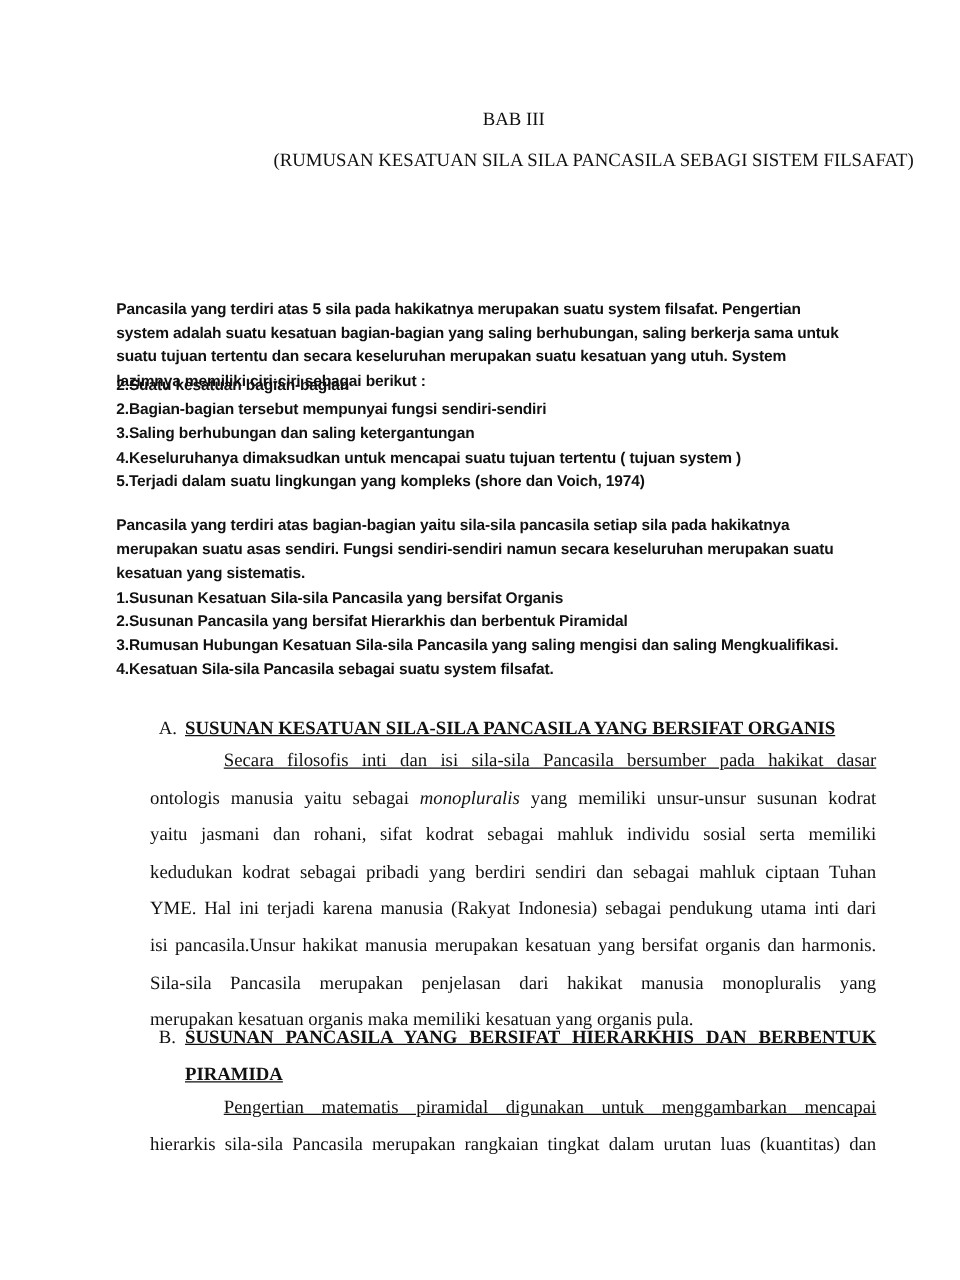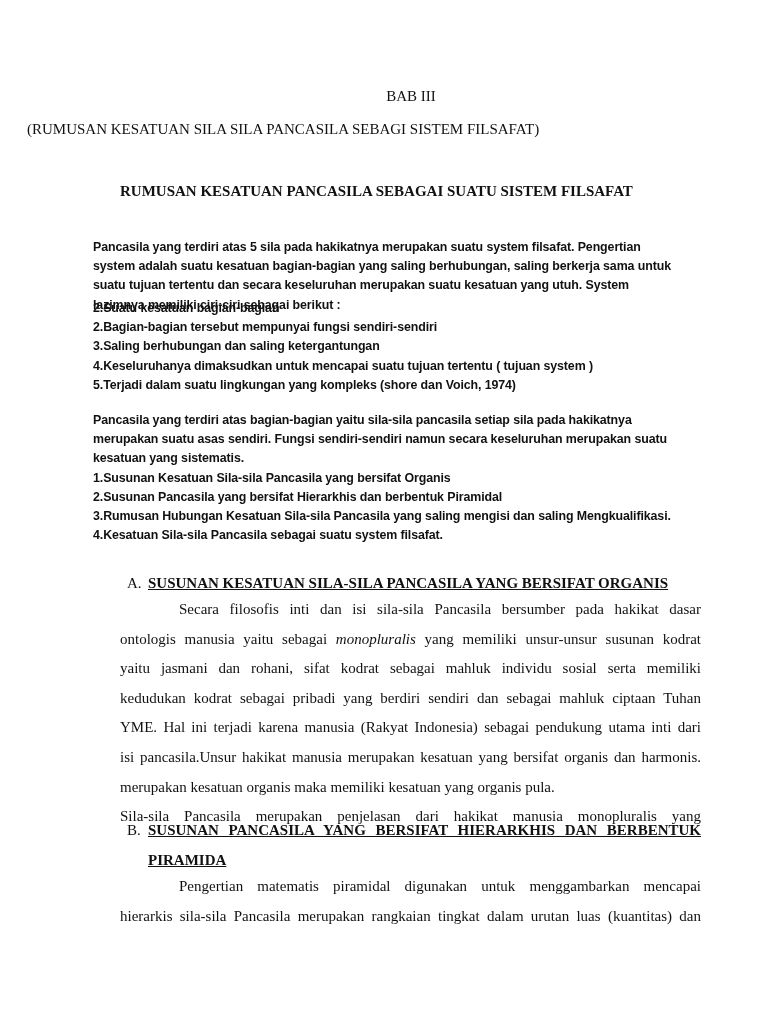--- a/index.html
+++ b/index.html
@@ -23,21 +23,21 @@
   .serif { font-family: "Liberation Serif", "DejaVu Serif", serif; margin-left: 27px; }
   .sans  { font-family: "Liberation Sans", "DejaVu Sans", sans-serif; }
 
   .abs { position: absolute; white-space: nowrap; }
 
   .chapter-label {
     left: 0; width: 768px; text-align: center;
     top: 86px; font-size: 15px; line-height: 20px;
   }
   .chapter-title {
-    left: 0; width: 704px; text-align: left;
+    left: 0; width: 704px; text-align: right;
     top: 119px; font-size: 15px; line-height: 20px;
   }
   .section-heading {
     left: 93px; top: 181px;
     font-size: 15px; line-height: 20px; font-weight: bold;
   }
 
   .sans-block {
     position: absolute;
     left: 93px;
@@ -80,36 +80,35 @@
     line-height: 29.6px;
   }
   .body-para .ln {
     display: block;
     text-align: justify;
     text-align-last: justify;
     white-space: normal;
     height: 29.6px;
   }
   .body-para .ln.last { text-align-last: left; }
-  .body-para .ln.indent { padding-left: 59px; }
+  .body-para .ln.indent { padding-left: 59px; text-decoration: underline; }
   .body-para em { font-style: italic; }
 
   .heading-a { top: 568px; }
   .para-a { top: 595px; }
   .heading-b { top: 815px; }
   .para-b { top: 872px; }
 </style>
 </head>
 <body>
 
 <div class="page">
 
   <div class="abs serif chapter-label">BAB III</div>
   <div class="abs serif chapter-title">(RUMUSAN KESATUAN SILA SILA PANCASILA SEBAGI SISTEM FILSAFAT)</div>
-  <div class="abs serif section-heading">RUMUSAN KESATUAN PANCASILA SEBAGAI SUATU SISTEM FILSAFAT</div>
 
   <div class="sans-block sans intro-para">
     <span class="ln">Pancasila yang terdiri atas 5 sila pada hakikatnya merupakan suatu system filsafat. Pengertian</span>
     <span class="ln">system adalah suatu kesatuan bagian-bagian yang saling berhubungan, saling berkerja sama untuk</span>
     <span class="ln">suatu tujuan tertentu dan secara keseluruhan merupakan suatu kesatuan yang utuh. System</span>
     <span class="ln">lazimnya memiliki ciri-ciri sebagai berikut :</span>
   </div>
 
   <div class="sans-block sans criteria-list">
     <span class="ln">2.Suatu kesatuan bagian-bagian</span>
@@ -136,22 +135,22 @@
     </span>
   </div>
 
   <div class="body-para serif para-a">
     <span class="ln indent">Secara filosofis inti dan isi sila-sila Pancasila bersumber pada hakikat dasar</span>
     <span class="ln"><span>ontologis manusia yaitu sebagai </span><em>monopluralis</em><span> yang memiliki unsur-unsur susunan kodrat</span></span>
     <span class="ln">yaitu jasmani dan rohani, sifat kodrat sebagai mahluk individu sosial serta memiliki</span>
     <span class="ln">kedudukan kodrat sebagai pribadi yang berdiri sendiri dan sebagai mahluk ciptaan Tuhan</span>
     <span class="ln">YME. Hal ini terjadi karena manusia (Rakyat Indonesia) sebagai pendukung utama inti dari</span>
     <span class="ln">isi pancasila.Unsur hakikat manusia merupakan kesatuan yang bersifat organis dan harmonis.</span>
+    <span class="ln">Sila-sila Pancasila merupakan penjelasan dari hakikat manusia monopluralis yang</span>
     <span class="ln last">merupakan kesatuan organis maka memiliki kesatuan yang organis pula.</span>
-    <span class="ln">Sila-sila Pancasila merupakan penjelasan dari hakikat manusia monopluralis yang</span>
   </div>
 
   <div class="sub-heading serif heading-b">
     <span class="marker">B.</span>
     <span class="htext">
       <span class="hline just">SUSUNAN PANCASILA YANG BERSIFAT HIERARKHIS DAN BERBENTUK</span>
       <span class="hline">PIRAMIDA</span>
     </span>
   </div>
 

